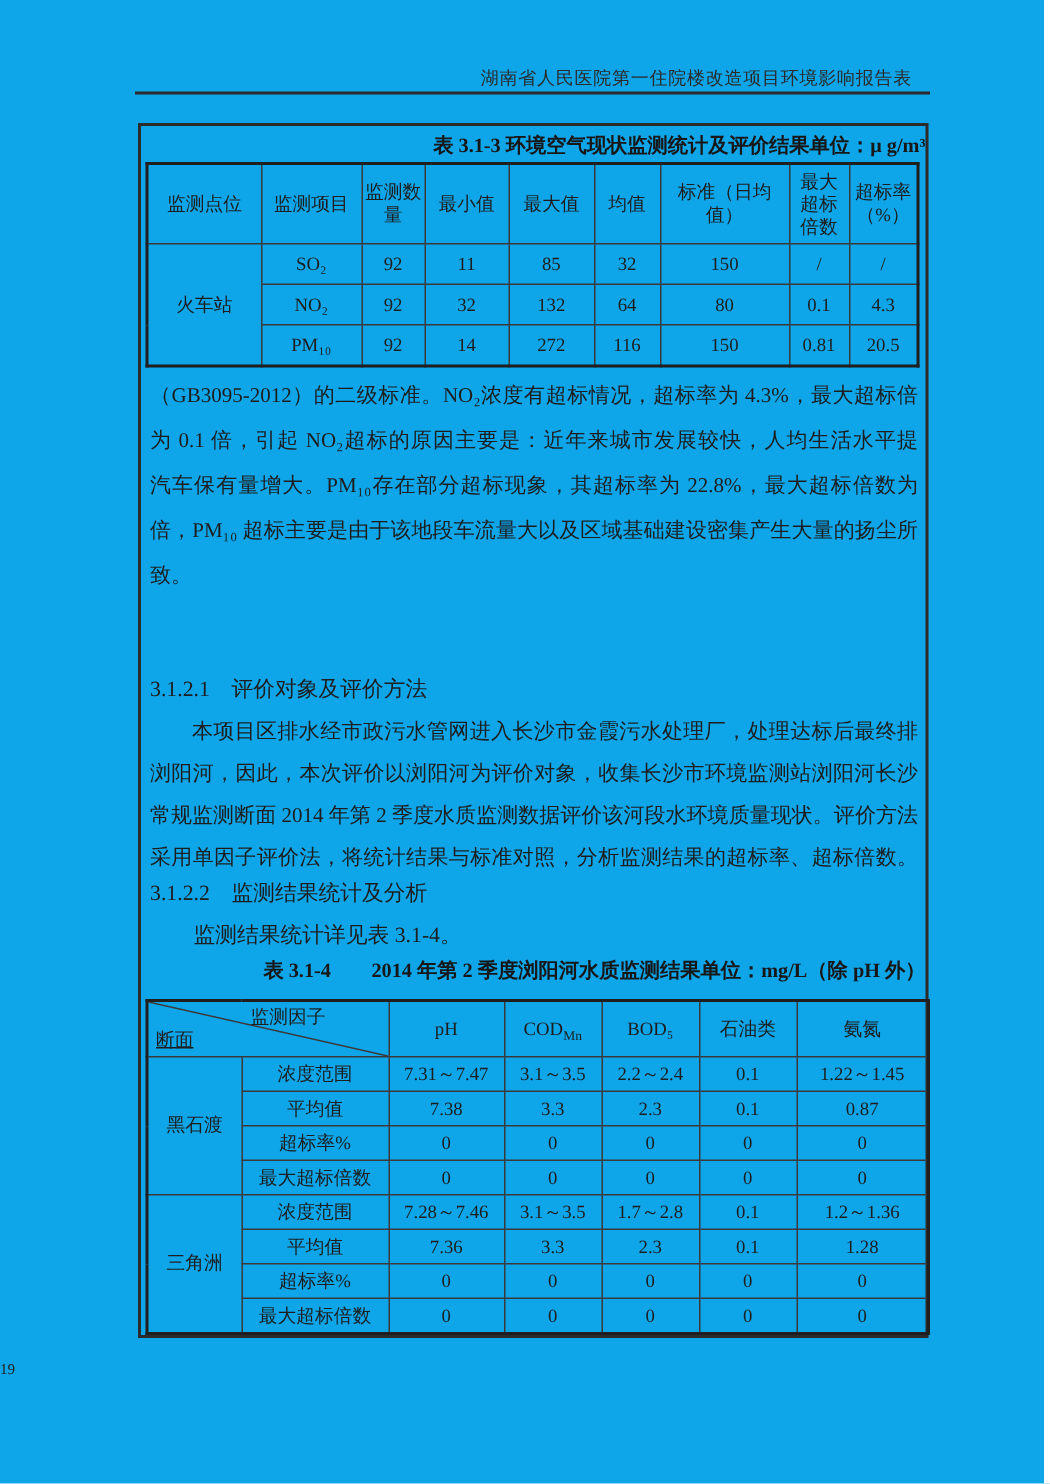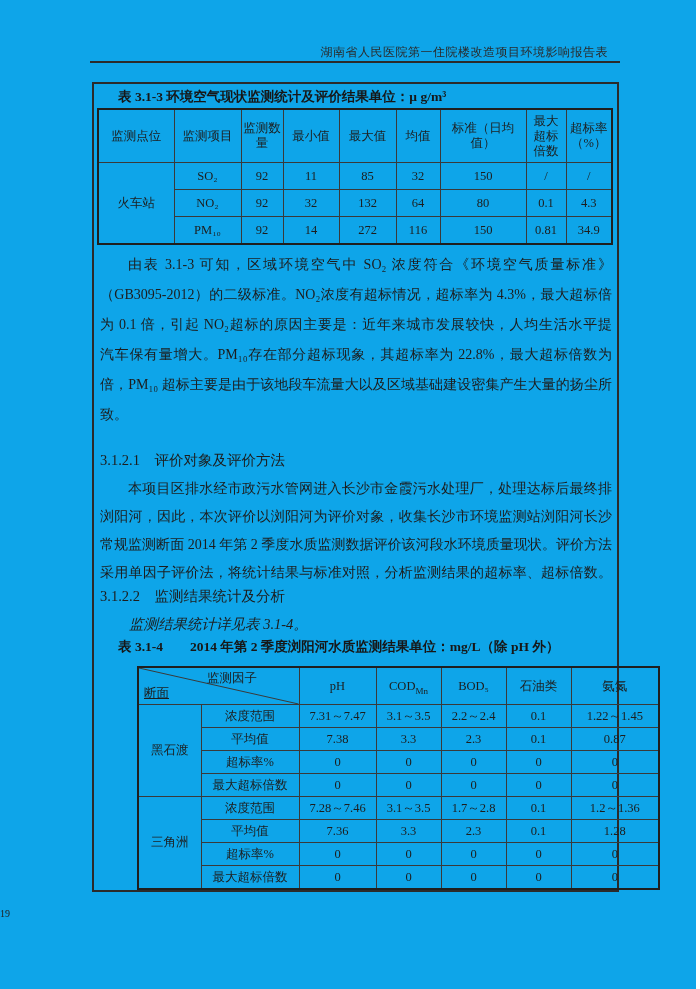--- a/index.html
+++ b/index.html
@@ -6,31 +6,31 @@
   .page{position:relative;width:696px;height:989px;background:#0ea5e9;overflow:hidden;
         font-family:"Liberation Serif","DejaVu Serif",serif;color:#1d1d1d;}
 
   .running-header{position:absolute;top:44px;right:88px;font-size:12px;letter-spacing:0.5px;color:#2a2a2a;}
   .header-rule{position:absolute;top:61px;left:90px;width:530px;height:2px;background:#2b2b2b;}
 
   .content-box{position:absolute;top:82px;left:92px;width:527px;height:810px;
                border:2px solid #2b2b2b;box-sizing:border-box;}
 
   .abs{position:absolute;}
-  .tbl-title{width:100%;text-align:left;font-weight:bold;font-size:13.5px;color:#171717;padding-left:24px;}
+  .tbl-title{width:100%;text-align:right;font-weight:bold;font-size:13.5px;color:#171717;}
   #title1{top:4px;left:0;}
   #title2{top:554px;left:0;}
 
   table{border-collapse:collapse;table-layout:fixed;}
   th,td{border:1px solid #3a3a3a;text-align:center;vertical-align:middle;
         font-weight:normal;padding:0 1px;overflow:hidden;}
   .t1{position:absolute;top:24px;left:3px;width:514px;font-size:12.5px;border:2px solid #1f1f1f;}
   .t1 .hd th{height:52px;line-height:15px;}
   .t1 td{height:26px;}
-  .t2{position:absolute;top:582px;left:3px;width:521px;font-size:12.5px;border:2px solid #1f1f1f;margin-left:40px;}
+  .t2{position:absolute;top:582px;left:3px;width:521px;font-size:12.5px;border:2px solid #1f1f1f;}
   .t2 .hd th{height:36px;}
   .t2 td{height:22px;}
   sub{font-size:9px;line-height:0;}
 
   .diag{position:relative;padding:0;}
   .diag svg{position:absolute;top:0;left:0;width:100%;height:100%;}
   .corner-top{position:absolute;top:2px;left:68px;font-size:12.5px;}
   .corner-bottom{position:absolute;bottom:2px;left:5px;font-size:12.5px;text-decoration:underline;}
 
   .para{left:6px;width:512px;font-size:14px;}
@@ -39,21 +39,21 @@
   #para2{top:391px;}
   #para2 .pline{height:28px;line-height:28px;}
   .pline{text-align:justify;text-align-last:justify;overflow:hidden;}
   .pline.first{text-indent:2em;}
   .pline.short{text-align:left;text-align-last:left;}
 
   .heading{left:6px;width:512px;font-size:14.5px;line-height:22px;}
   #h312{top:337px;}
   #h3121{top:365px;}
   #h3122{top:501px;}
-  #see-note{top:529px;text-indent:2em;font-style:italic;}
+  #see-note{top:529px;text-indent:2em;}
 
   .page-number{position:absolute;top:908px;left:0;width:700px;text-align:left;font-size:10px;color:#222;}
 </style>
 </head>
 <body>
 
 <div class="page">
 
   <div class="running-header">湖南省人民医院第一住院楼改造项目环境影响报告表</div>
   <div class="header-rule"></div>
@@ -108,27 +108,26 @@
         <td>4.3</td>
       </tr>
       <tr>
         <td>PM₁₀</td>
         <td>92</td>
         <td>14</td>
         <td>272</td>
         <td>116</td>
         <td>150</td>
         <td>0.81</td>
-        <td>34.9</td>
+        <td>20.5</td>
       </tr>
     </tbody>
       </table>
 
     <div class="abs para" id="para1">
-      <div class="pline first">由表 3.1-3 可知，区域环境空气中 SO₂ 浓度符合《环境空气质量标准》</div>
       <div class="pline">（GB3095-2012）的二级标准。NO₂浓度有超标情况，超标率为 4.3%，最大超标倍数</div>
       <div class="pline">为 0.1 倍，引起 NO₂超标的原因主要是：近年来城市发展较快，人均生活水平提高，</div>
       <div class="pline">汽车保有量增大。PM₁₀存在部分超标现象，其超标率为 22.8%，最大超标倍数为 0.81</div>
       <div class="pline">倍，PM₁₀ 超标主要是由于该地段车流量大以及区域基础建设密集产生大量的扬尘所</div>
       <div class="pline short">致。</div>
     </div>
 
     <div class="abs heading" id="h3121">3.1.2.1　评价对象及评价方法</div>
 
     <div class="abs para" id="para2">

